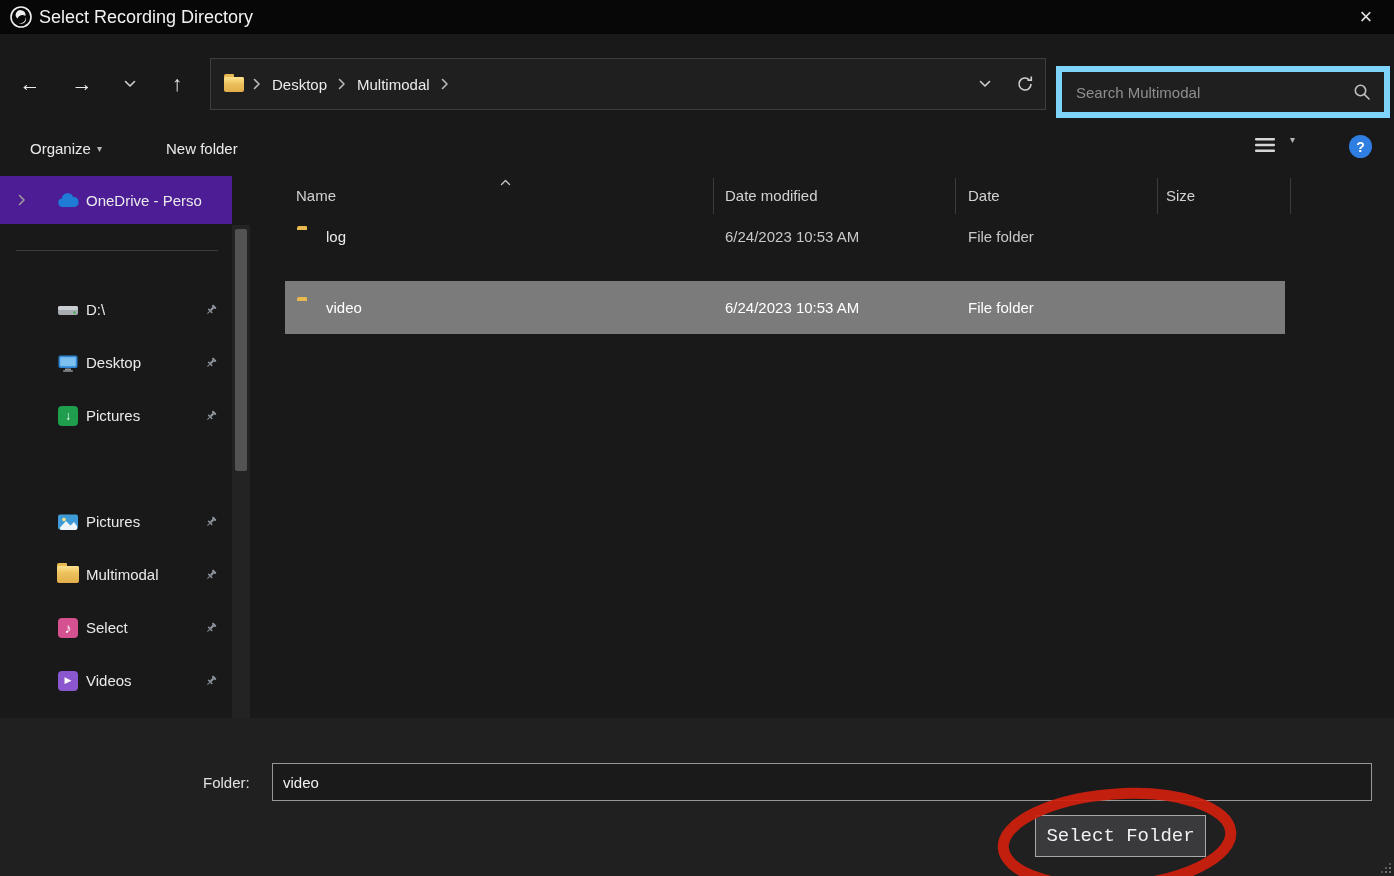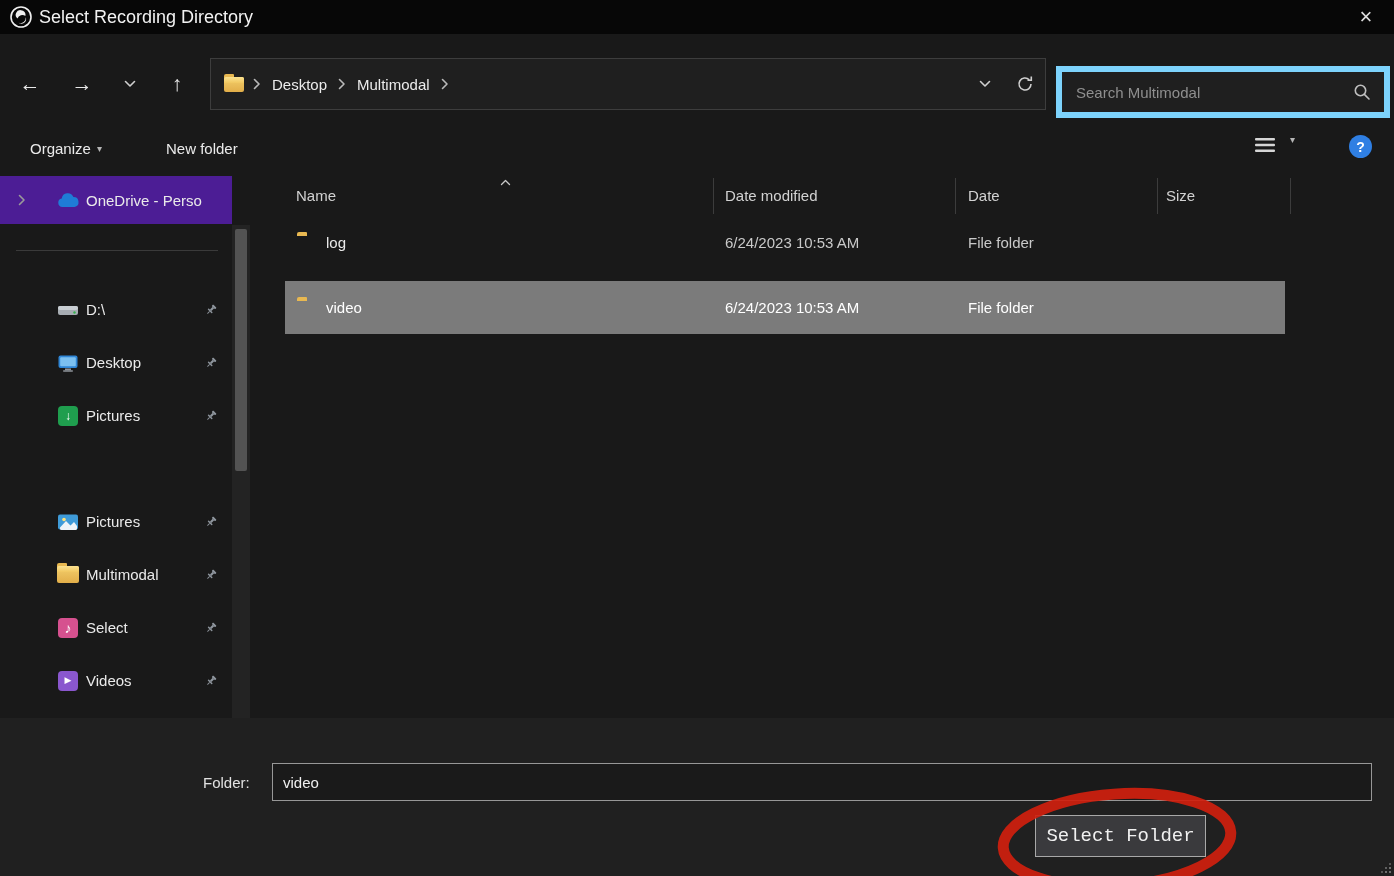--- a/index.html
+++ b/index.html
@@ -335,21 +335,21 @@
       <span class="hcol h-name">Name</span>
       <span class="hcol h-date">Date modified</span>
       <span class="hcol h-type">Date</span>
       <span class="hcol h-size">Size</span>
       <span class="hsep" style="left:453px"></span>
       <span class="hsep" style="left:695px"></span>
       <span class="hsep" style="left:897px"></span>
       <span class="hsep" style="left:1030px"></span>
     </div>
 
-    <div class="row" style="top:44px">
+    <div class="row" style="top:38px">
       <span class="ficon row-ficon"></span>
       <span class="cell c-name">log</span>
       <span class="cell c-date">6/24/2023 10:53 AM</span>
       <span class="cell c-type">File folder</span>
     </div>
 
     <div class="row selected" style="top:109px">
       <span class="ficon row-ficon"></span>
       <span class="cell c-name">video</span>
       <span class="cell c-date">6/24/2023 10:53 AM</span>

